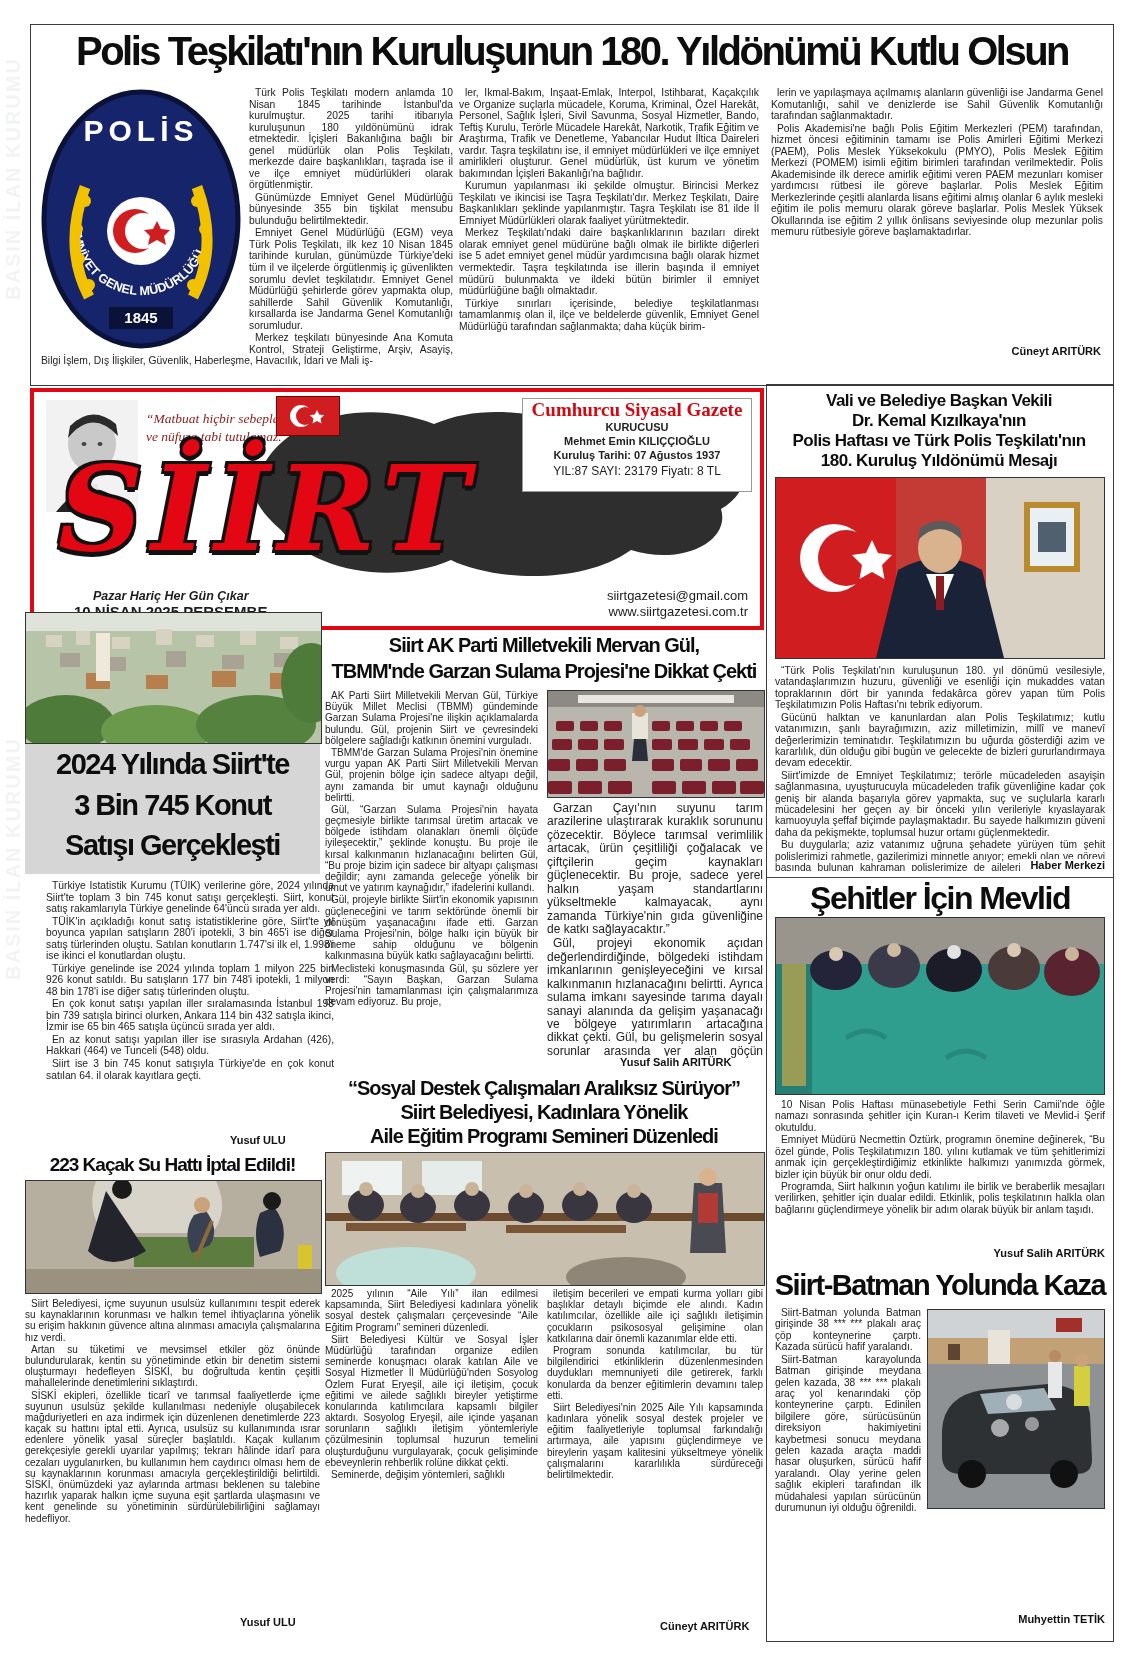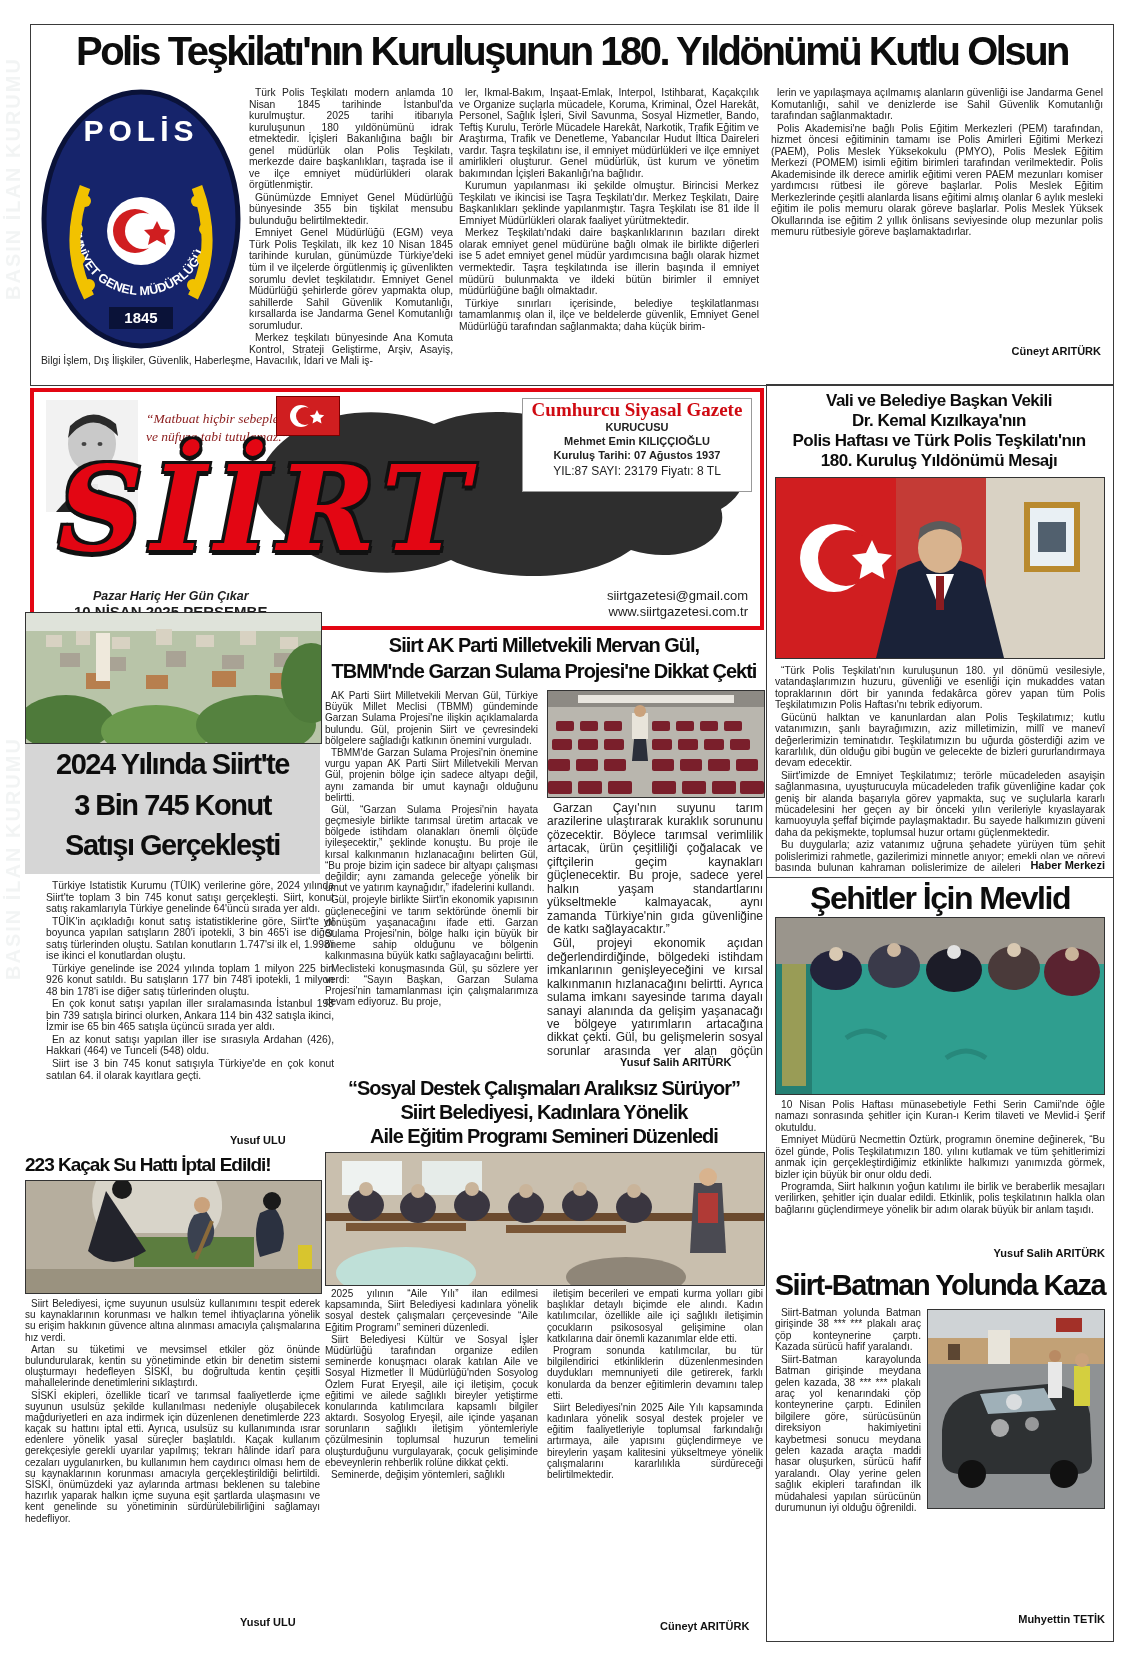--- a/index.html
+++ b/index.html
@@ -272,21 +272,21 @@
   <div class="abs bodytxt" style="left:29px;top:880px;width:288px;height:252px;margin-left:17px;">
     <p>Türkiye İstatistik Kurumu (TÜİK) verilerine göre, 2024 yılında Siirt'te toplam 3 bin 745 konut satışı gerçekleşti. Siirt, konut satış rakamlarıyla Türkiye genelinde 64'üncü sırada yer aldı.</p>
     <p>TÜİK'in açıkladığı konut satış istatistiklerine göre, Siirt'te yıl boyunca yapılan satışların 280'i ipotekli, 3 bin 465'i ise diğer satış türlerinden oluştu. Satılan konutların 1.747'si ilk el, 1.998'i ise ikinci el konutlardan oluştu.</p>
     <p>Türkiye genelinde ise 2024 yılında toplam 1 milyon 225 bin 926 konut satıldı. Bu satışların 177 bin 748'i ipotekli, 1 milyon 48 bin 178'i ise diğer satış türlerinden oluştu.</p>
     <p>En çok konut satışı yapılan iller sıralamasında İstanbul 198 bin 739 satışla birinci olurken, Ankara 114 bin 432 satışla ikinci, İzmir ise 65 bin 465 satışla üçüncü sırada yer aldı.</p>
     <p>En az konut satışı yapılan iller ise sırasıyla Ardahan (426), Hakkari (464) ve Tunceli (548) oldu.</p>
     <p>Siirt ise 3 bin 745 konut satışıyla Türkiye'de en çok konut satılan 64. il olarak kayıtlara geçti.</p>
   </div>
   <div class="byline" style="left:220px;top:1134px;right:auto;">Yusuf ULU</div>
 
-  <div class="abs headline" style="left:25px;top:1154px;width:295px;font-size:19px;letter-spacing:-1px;white-space:nowrap;">223 Kaçak Su Hattı İptal Edildi!</div>
+  <div class="abs headline" style="left:25px;top:1154px;width:295px;font-size:19px;letter-spacing:-1px;text-align:center;white-space:nowrap;">223 Kaçak Su Hattı İptal Edildi!</div>
   <div class="abs photo" style="left:25px;top:1180px;width:295px;height:112px;">
     <svg viewBox="0 0 295 112">
       <rect width="295" height="112" fill="#b6ae9e"></rect>
       <path d="M70 0 h120 q14 30 -4 52 h-110 q-16 -26 -6 -52 z" fill="#d8d4c9"></path>
       <rect x="108" y="56" width="120" height="30" fill="#5c7d3f"></rect>
       <path d="M80 10 L120 70 Q84 92 62 70 Z" fill="#23242c"></path>
       <circle cx="96" cy="8" r="10" fill="#1a1a1a"></circle>
       <path d="M180 30 q14 18 4 34 l-18 8 q-10 -20 2 -38 z" fill="#3a4150"></path>
         <circle cx="176" cy="24" r="8" fill="#caa27c"></circle>
       <line x1="186" y1="40" x2="170" y2="78" stroke="#8a6a3a" stroke-width="4"></line>

